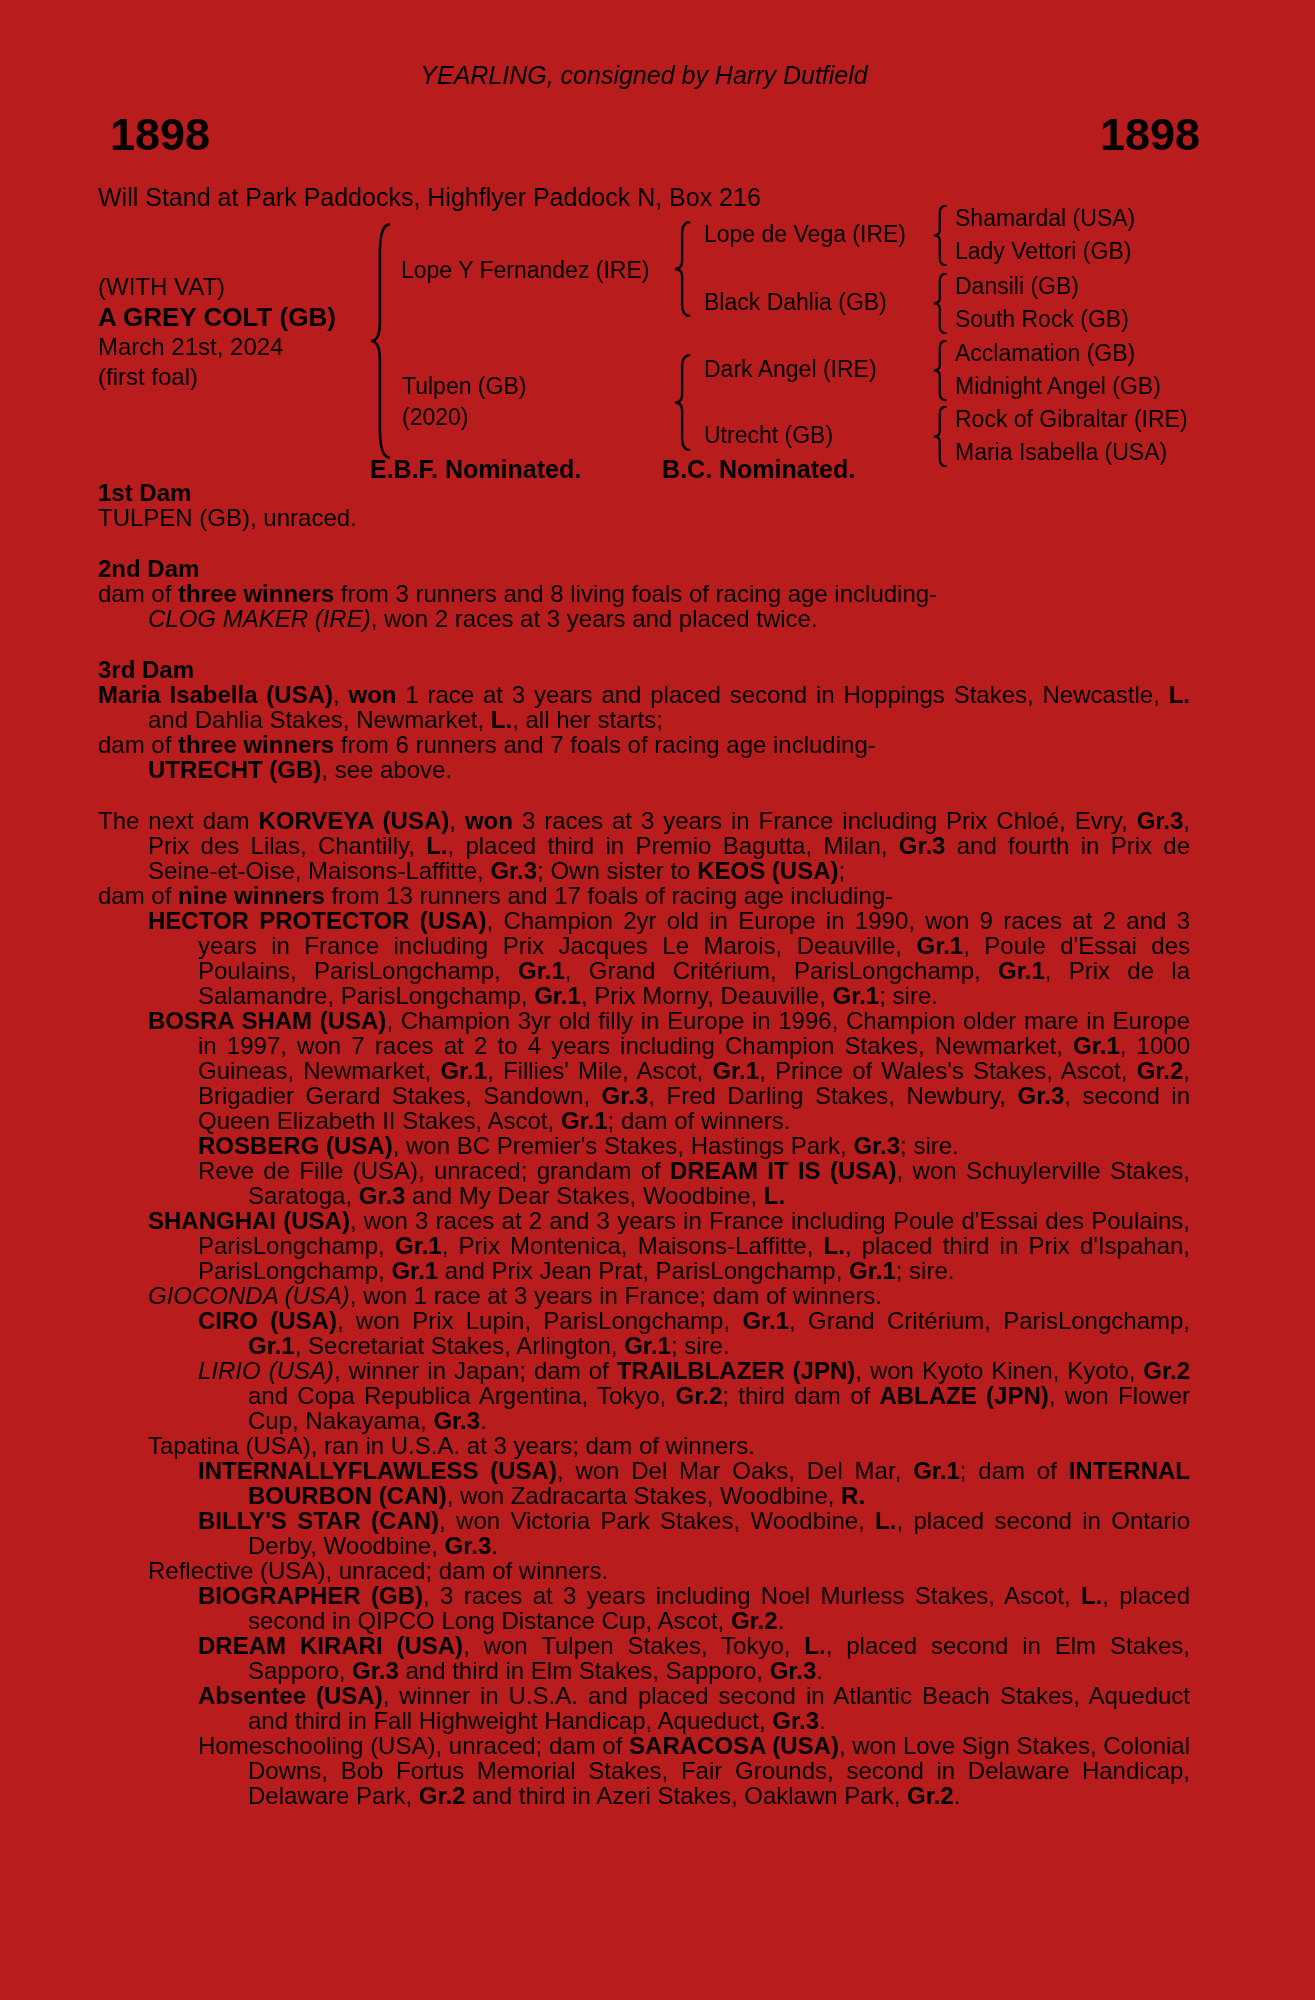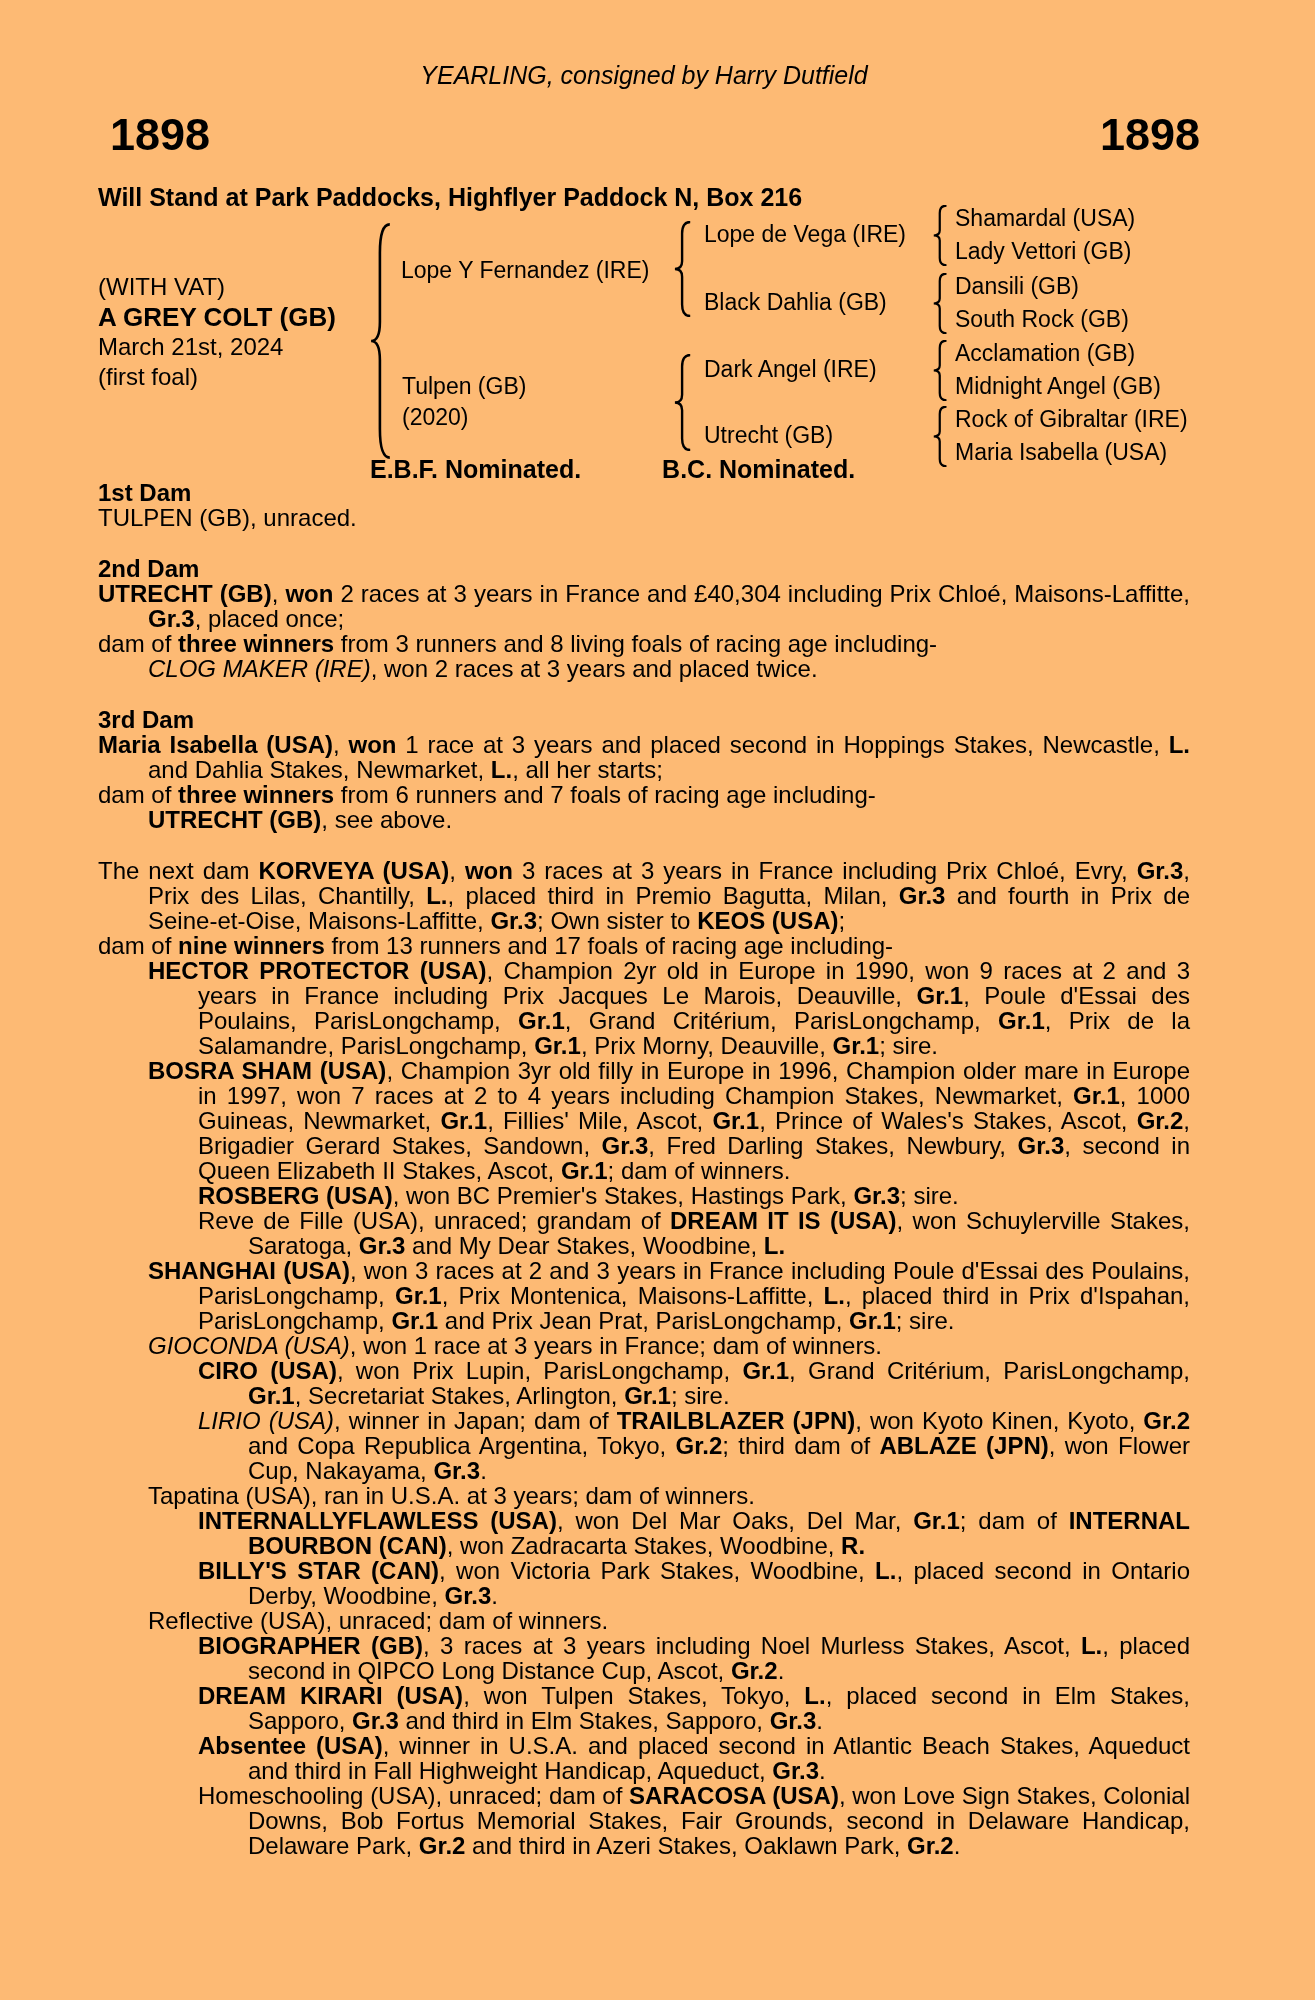--- a/index.html
+++ b/index.html
@@ -1,32 +1,32 @@
 <!DOCTYPE html>
 <html><head>
 <meta charset="utf-8">
 <style>
   html,body{margin:0;padding:0;background:#e8e8e8;}
   .page{
-    position:relative;width:1315px;height:2000px;background:#fdba74;
+    position:relative;width:1315px;height:2000px;background:#b91c1c;
     font-family:"Liberation Sans",sans-serif;color:#000;overflow:hidden;
     margin:0 auto;
   }
   .consignor{
     position:absolute;top:61px;left:98px;width:1092px;
     text-align:center;font-style:italic;font-size:25px;line-height:28px;
   }
   .lotrow{
     position:absolute;top:110px;left:110px;width:1090px;
     display:flex;justify-content:space-between;
     font-weight:bold;font-size:45px;line-height:50px;
   }
   .willstand{
     position:absolute;top:184px;left:98px;
-    font-weight:bold;font-size:25px;line-height:27px;
+    font-weight:normal;font-size:25px;line-height:27px;
   }
   .colt{position:absolute;left:98px;top:272px;font-size:24px;line-height:30px;}
   .colt .colt-name{font-weight:bold;font-size:26px;}
   .ped-name{position:absolute;font-size:23px;line-height:25px;white-space:nowrap;}
   .dam-block{line-height:31px;}
   .ggp{position:absolute;left:955px;font-size:23px;line-height:33px;white-space:nowrap;}
   .brace{position:absolute;}
   
   .nominated{
     position:absolute;top:444px;left:370px;
@@ -126,21 +126,20 @@
     <span class="bc">B.C. Nominated.</span>
   </div>
 
   <div class="sections">
       <div class="section">
         <div class="heading">1st Dam</div>
         <div class="p l0"><span>TULPEN (GB), unraced.</span></div>
       </div>
       <div class="section">
         <div class="heading">2nd Dam</div>
-        <div class="p l0"><span class="b">UTRECHT (GB)</span><span>, </span><span class="b">won</span><span> 2 races at 3 years in France and £40,304 including Prix Chloé, Maisons-Laffitte, </span><span class="b">Gr.3</span><span>, placed once;</span></div>
         <div class="p l0"><span>dam of </span><span class="b">three winners</span><span> from 3 runners and 8 living foals of racing age including-</span></div>
         <div class="p l1"><span class="i">CLOG MAKER (IRE)</span><span>, won 2 races at 3 years and placed twice.</span></div>
       </div>
       <div class="section">
         <div class="heading">3rd Dam</div>
         <div class="p l0"><span class="b">Maria Isabella (USA)</span><span>, </span><span class="b">won</span><span> 1 race at 3 years and placed second in Hoppings Stakes, Newcastle, </span><span class="b">L.</span><span> and Dahlia Stakes, Newmarket, </span><span class="b">L.</span><span>, all her starts;</span></div>
         <div class="p l0"><span>dam of </span><span class="b">three winners</span><span> from 6 runners and 7 foals of racing age including-</span></div>
         <div class="p l1"><span class="b">UTRECHT (GB)</span><span>, see above.</span></div>
       </div>
       <div class="section">

